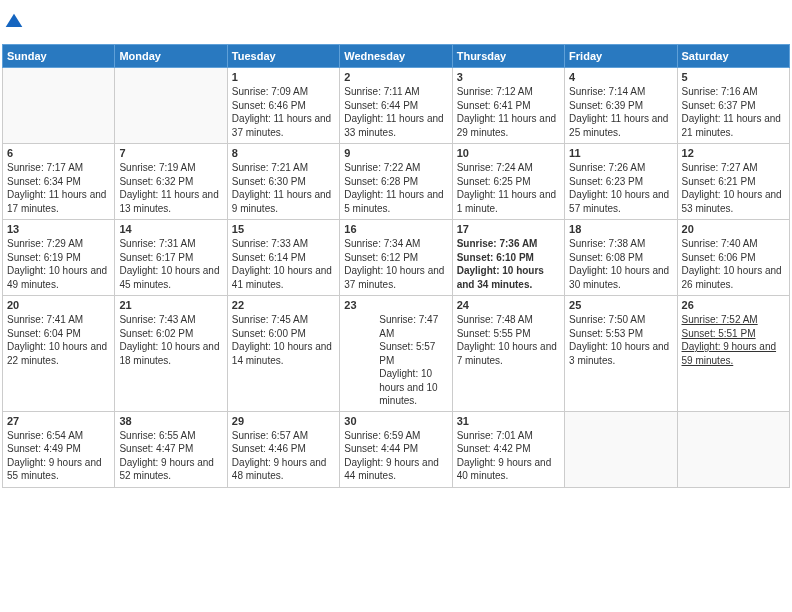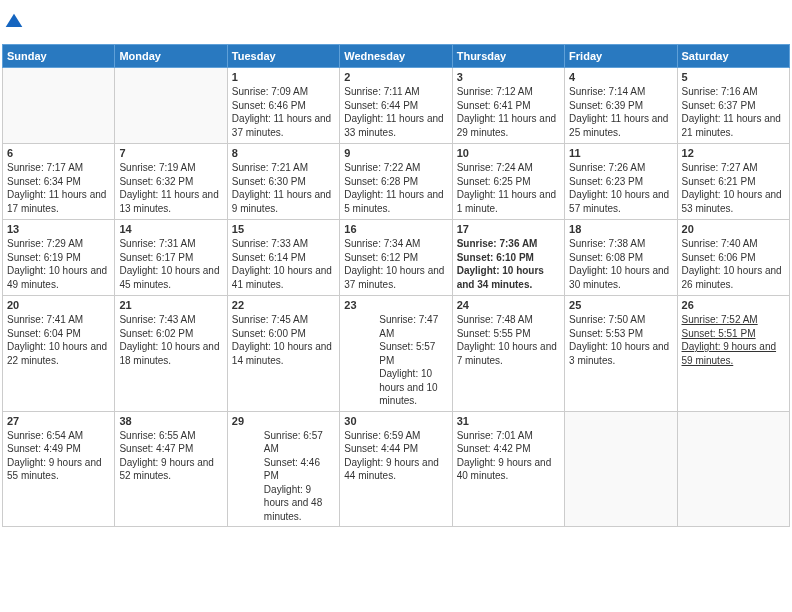--- a/index.html
+++ b/index.html
@@ -297,21 +297,21 @@
 Daylight: 9 hours and 55 minutes.</div>
           </td>
           <td>
             <span class="day-num">38</span>
             <div class="day-info" style="white-space: pre-line;">Sunrise: 6:55 AM
 Sunset: 4:47 PM
 Daylight: 9 hours and 52 minutes.</div>
           </td>
           <td>
             <span class="day-num">29</span>
-            <div class="day-info" style="white-space: pre-line; margin-left: 32px;">Sunrise: 6:57 AM
+            <div class="day-info" style="white-space: pre-line;">Sunrise: 6:57 AM
 Sunset: 4:46 PM
 Daylight: 9 hours and 48 minutes.</div>
           </td>
           <td>
             <span class="day-num">30</span>
             <div class="day-info" style="white-space: pre-line;">Sunrise: 6:59 AM
 Sunset: 4:44 PM
 Daylight: 9 hours and 44 minutes.</div>
           </td>
           <td>

